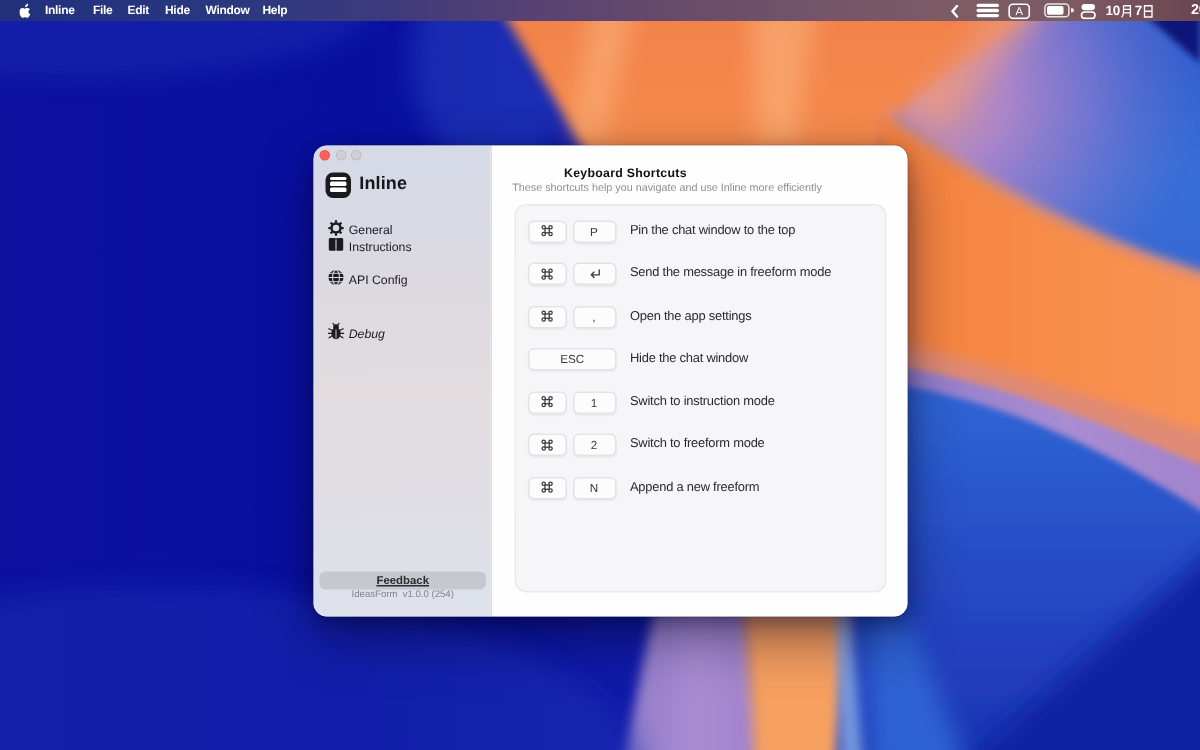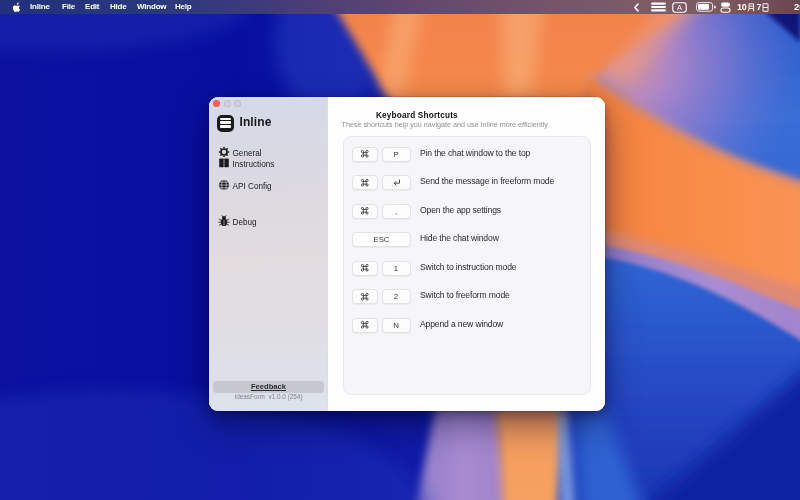--- a/index.html
+++ b/index.html
@@ -200,21 +200,21 @@
       <div class="nav" style="top:65px;margin-top:13px;">
         <svg class="ic" viewBox="0 0 12 12">
           <circle cx="6" cy="6" r="5" fill="#1b1b1e"></circle>
           <g stroke="#dcdde4" stroke-width="0.7" fill="none">
             <ellipse cx="6" cy="6" rx="2.3" ry="5"></ellipse>
             <path d="M1,6 H11 M1.7,3.2 H10.3 M1.7,8.8 H10.3"></path>
           </g>
         </svg>
         API Config
       </div>
-      <div class="nav" style="top:114px;">
+      <div class="nav" style="top:114px;font-style:italic;">
         <svg class="ic" viewBox="0 0 12 12">
           <ellipse cx="6" cy="7.2" rx="3.1" ry="3.9" fill="#1b1b1e"></ellipse>
           <circle cx="6" cy="3" r="1.9" fill="#1b1b1e"></circle>
           <g stroke="#1b1b1e" stroke-width="0.8" stroke-linecap="round">
             <path d="M3.2,5.2 L1.2,4.2 M3,7.2 H0.9 M3.2,9 L1.4,10.2 M8.8,5.2 L10.8,4.2 M9,7.2 H11.1 M8.8,9 L10.6,10.2 M4.9,1.7 L4,0.6 M7.1,1.7 L8,0.6"></path>
           </g>
           <path d="M6,4.6 V10.6" stroke="#dcdde4" stroke-width="0.6"></path>
         </svg>
         Debug
       </div>
@@ -316,18 +316,18 @@
                 <g stroke="#3d3d42" stroke-width="0.9" fill="none">
                   <rect x="3.5" y="3.5" width="3" height="3"></rect>
                   <circle cx="2.62" cy="2.62" r="1.18"></circle>
                   <circle cx="7.38" cy="2.62" r="1.18"></circle>
                   <circle cx="2.62" cy="7.38" r="1.18"></circle>
                   <circle cx="7.38" cy="7.38" r="1.18"></circle>
                 </g>
               </svg>
             </div>
           <div class="key k2">N</div>
-          <div class="desc">Append a new window</div>
+          <div class="desc">Append a new freeform</div>
         </div>
       </div>
     </div>
   </div>
 </div>
 
 </body></html>

